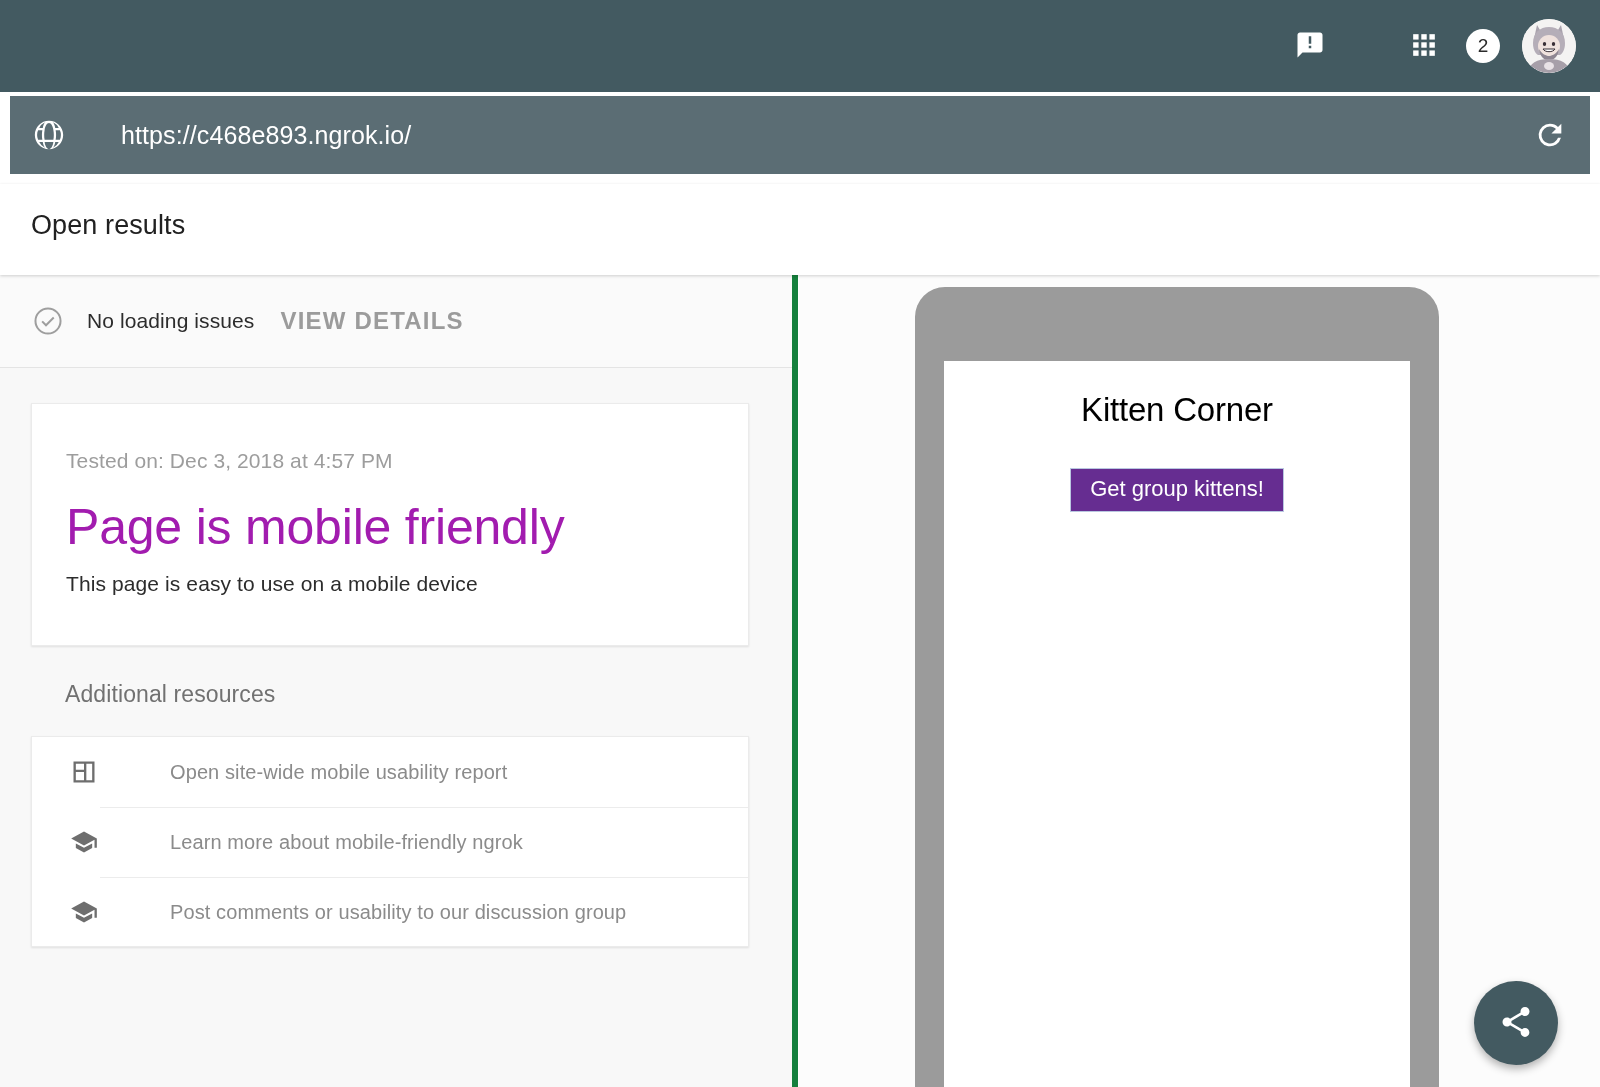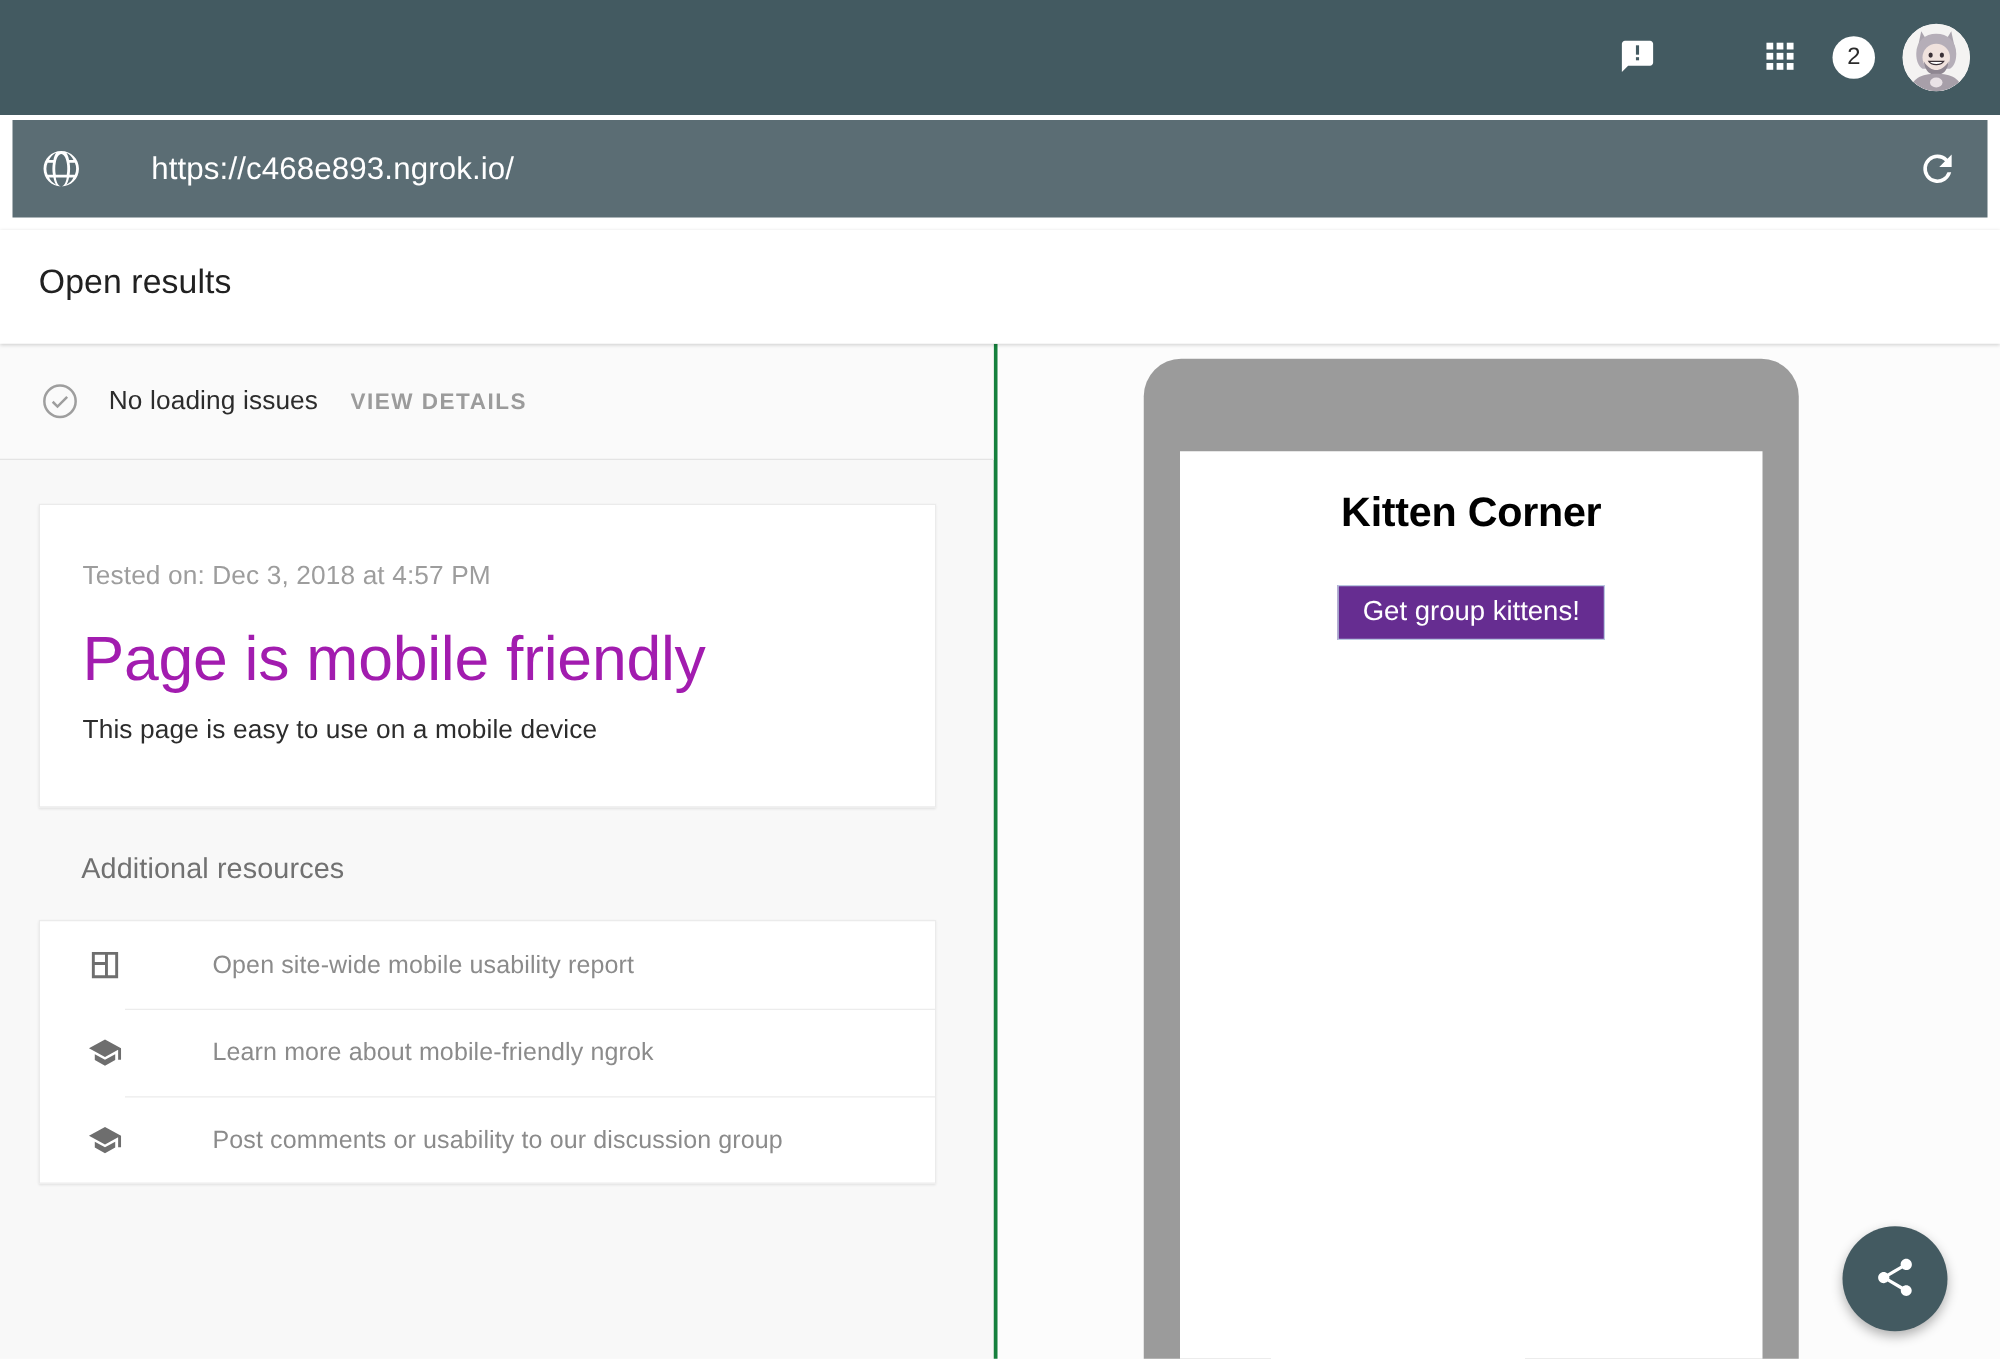--- a/index.html
+++ b/index.html
@@ -127,42 +127,42 @@
     color: #212121;
     letter-spacing: 0.1px;
   }
 
   
   .left-panel {
     position: absolute;
     left: 0; top: 275px;
     width: 798px; height: 812px;
     background: #f8f8f8;
-    border-right: 3px solid #15803d;
+    border-right: 6px solid #15803d;
     overflow: hidden;
   }
   .loading-row {
     position: relative;
     height: 93px;
     border-bottom: 1px solid #e4e4e4;
     display: flex;
     align-items: center;
     padding-left: 32px;
     background: #fafafa;
   }
   .check-icon { flex: 0 0 32px; height: 32px; margin-right: 23px; }
   .loading-label {
     font-size: 21px;
     color: #2c2c2c;
     letter-spacing: 0.1px;
     margin-right: 26px;
     white-space: nowrap;
   }
   .view-details {
-    font-size: 18px;
+    font-size: 24px;
     font-weight: 700;
     color: #9b9b9b;
     letter-spacing: 1.2px;
     text-transform: uppercase;
     cursor: pointer;
     white-space: nowrap;
   }
 
   .card {
     position: absolute;
@@ -256,21 +256,21 @@
     position: absolute;
     left: 29px; top: 74px;
     width: 466px; height: 786px;
     background: #ffffff;
     overflow: hidden;
   }
   .kitten-title {
     margin-top: 30px;
     text-align: center;
     font-size: 33px;
-    font-weight: 700;
+    font-weight: 400;
     color: #000000;
     font-family: "Liberation Sans", sans-serif;
     letter-spacing: -0.2px;
   }
   .kitten-btn-wrap { text-align: center; margin-top: 39px; }
   .kitten-btn {
     display: inline-block;
     background: #662d91;
     color: #ffffff;
     font-size: 22px;

